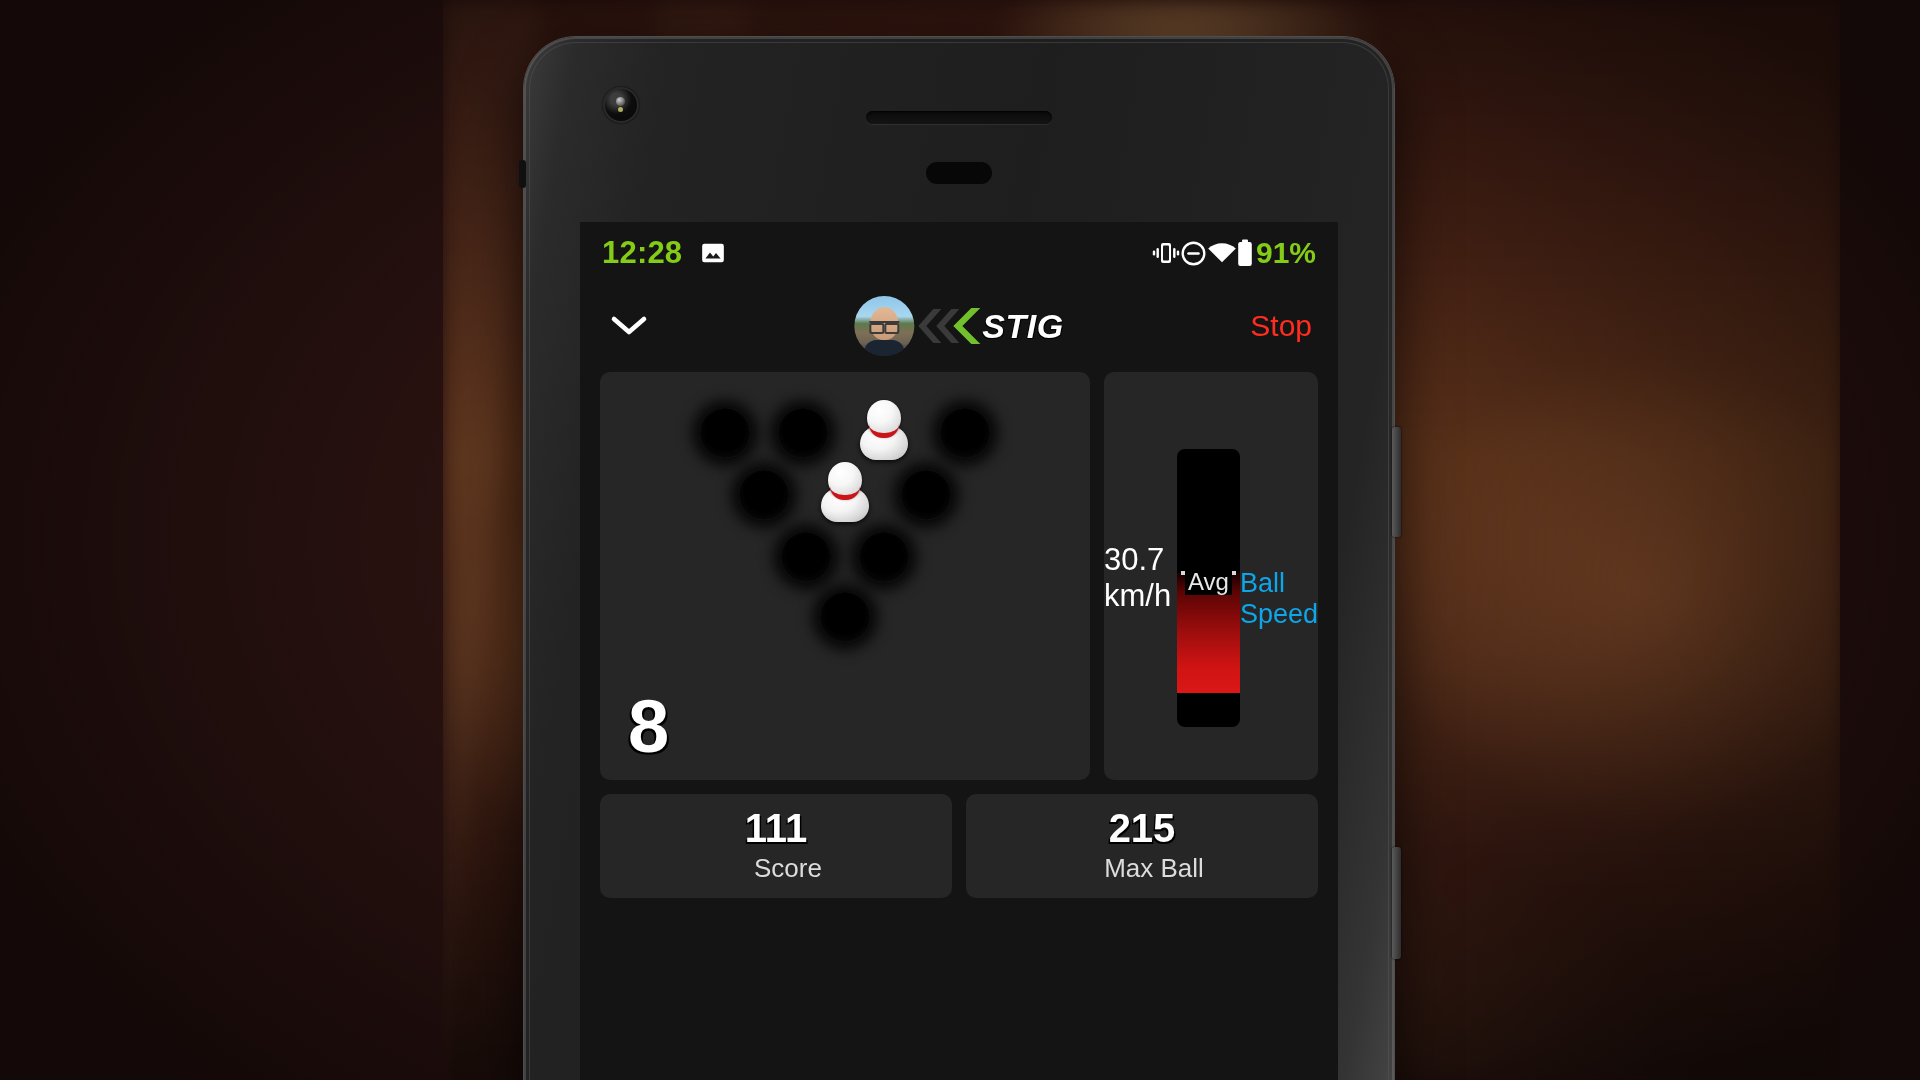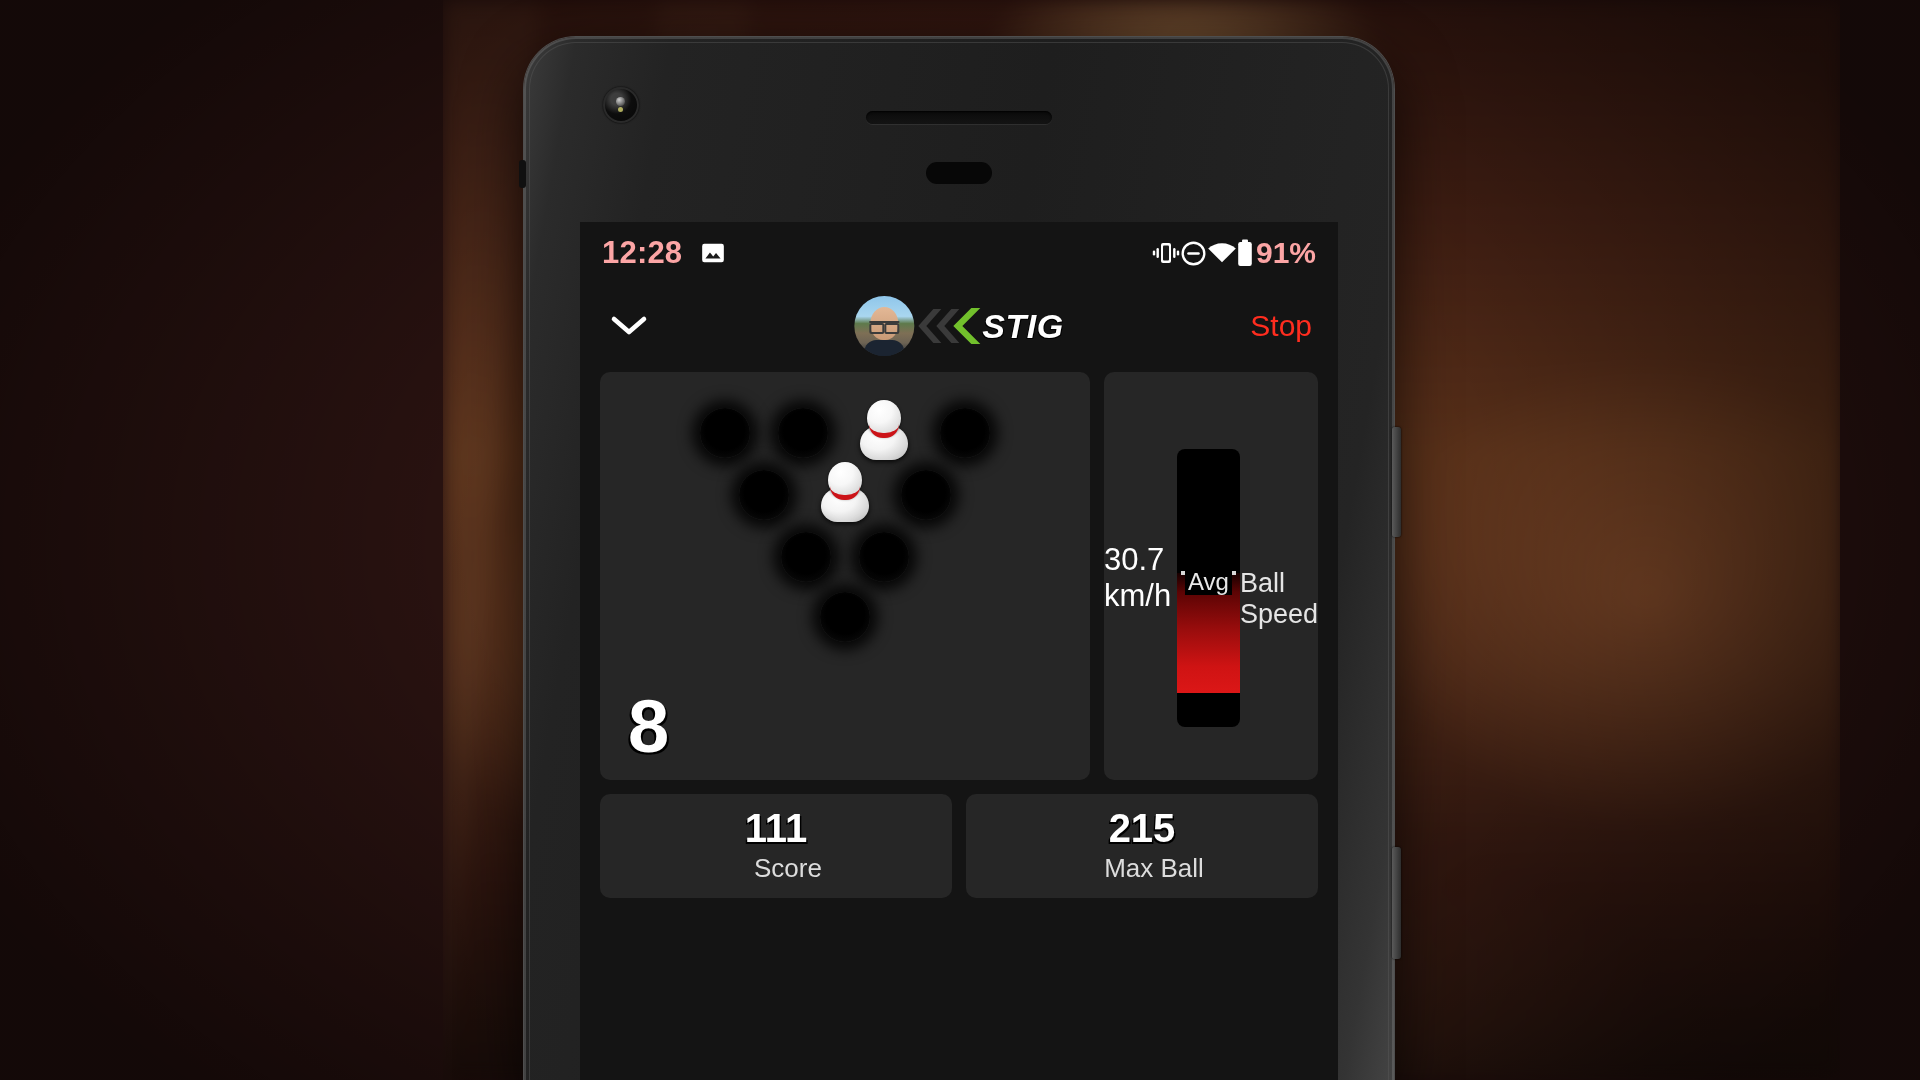--- a/index.html
+++ b/index.html
@@ -67,21 +67,21 @@
   .side-btn.power  { top:390px; height:110px; }
   .side-btn.volume { top:810px; height:112px; }
   .left-nub { position:absolute; left:-5px; top:123px; width:7px; height:28px; border-radius:3px;
     background:#101010; }
 
   
   #screen { position:absolute; left:56px; top:185px; width:758px; height:875px;
     background:#141414; overflow:hidden; }
 
   
-  .statusbar { height:62px; display:flex; align-items:center; padding:0 22px; color:#fca5a5; }
+  .statusbar { height:62px; display:flex; align-items:center; padding:0 22px; color:#84cc16; }
   .sb-time { font-size:31px; font-weight:bold; letter-spacing:.2px; }
   .sb-left-icons { display:flex; align-items:center; gap:12px; margin-left:18px; }
   .sb-spacer { flex:1; }
   .sb-right-icons { display:flex; align-items:center; }
   .ic { display:block; }
   .sb-batt-pct { font-size:30px; font-weight:bold; margin-left:3px; }
 
   
   .appbar { height:84px; display:flex; align-items:center; padding:0 26px; position:relative; }
   .chev-down { width:46px; height:46px; display:flex; align-items:center; justify-content:center; cursor:pointer; }
@@ -137,21 +137,21 @@
   
   .speed-value { font-size:31px; color:#fff; margin-bottom:20px; }
   .gauge { width:118px; height:278px; background:#000; border-radius:8px; position:relative; overflow:hidden; }
   .gauge .fill { position:absolute; left:0; right:0; bottom:34px; height:120px;
     background:linear-gradient(180deg, rgba(90,0,0,.25) 0%, #5c0404 16%, #9b0d0d 48%, #cf1313 78%, #dc1717 100%); }
   .gauge .avg-line { position:absolute; left:4px; right:4px; bottom:152px; height:0;
     border-top:4px dashed #d8d8d8; }
   .gauge .avg-label { position:absolute; left:0; right:0; bottom:131px; text-align:center;
     font-size:24px; color:#e8e8e8; }
   .gauge .avg-label span { background:#000; padding:0 3px; }
-  .speed-label { font-size:27px; color:#e5e5e5; margin-top:22px; }
+  .speed-label { font-size:27px; color:#0ea5e9; margin-top:22px; }
 
   
   .row-stats { display:flex; gap:14px; margin-top:14px; }
   .stat-card { flex:1; height:104px; display:flex; flex-direction:column; align-items:center;
     justify-content:center; gap:5px; }
   .stat-value { font-size:40px; font-weight:bold; color:#fff; line-height:1;
     text-shadow:1.5px 1.5px 0 #000,-1.5px 1.5px 0 #000; }
   .stat-label { font-size:26px; color:#dcdcdc;margin-left:24px; }
 </style>
 </head>

